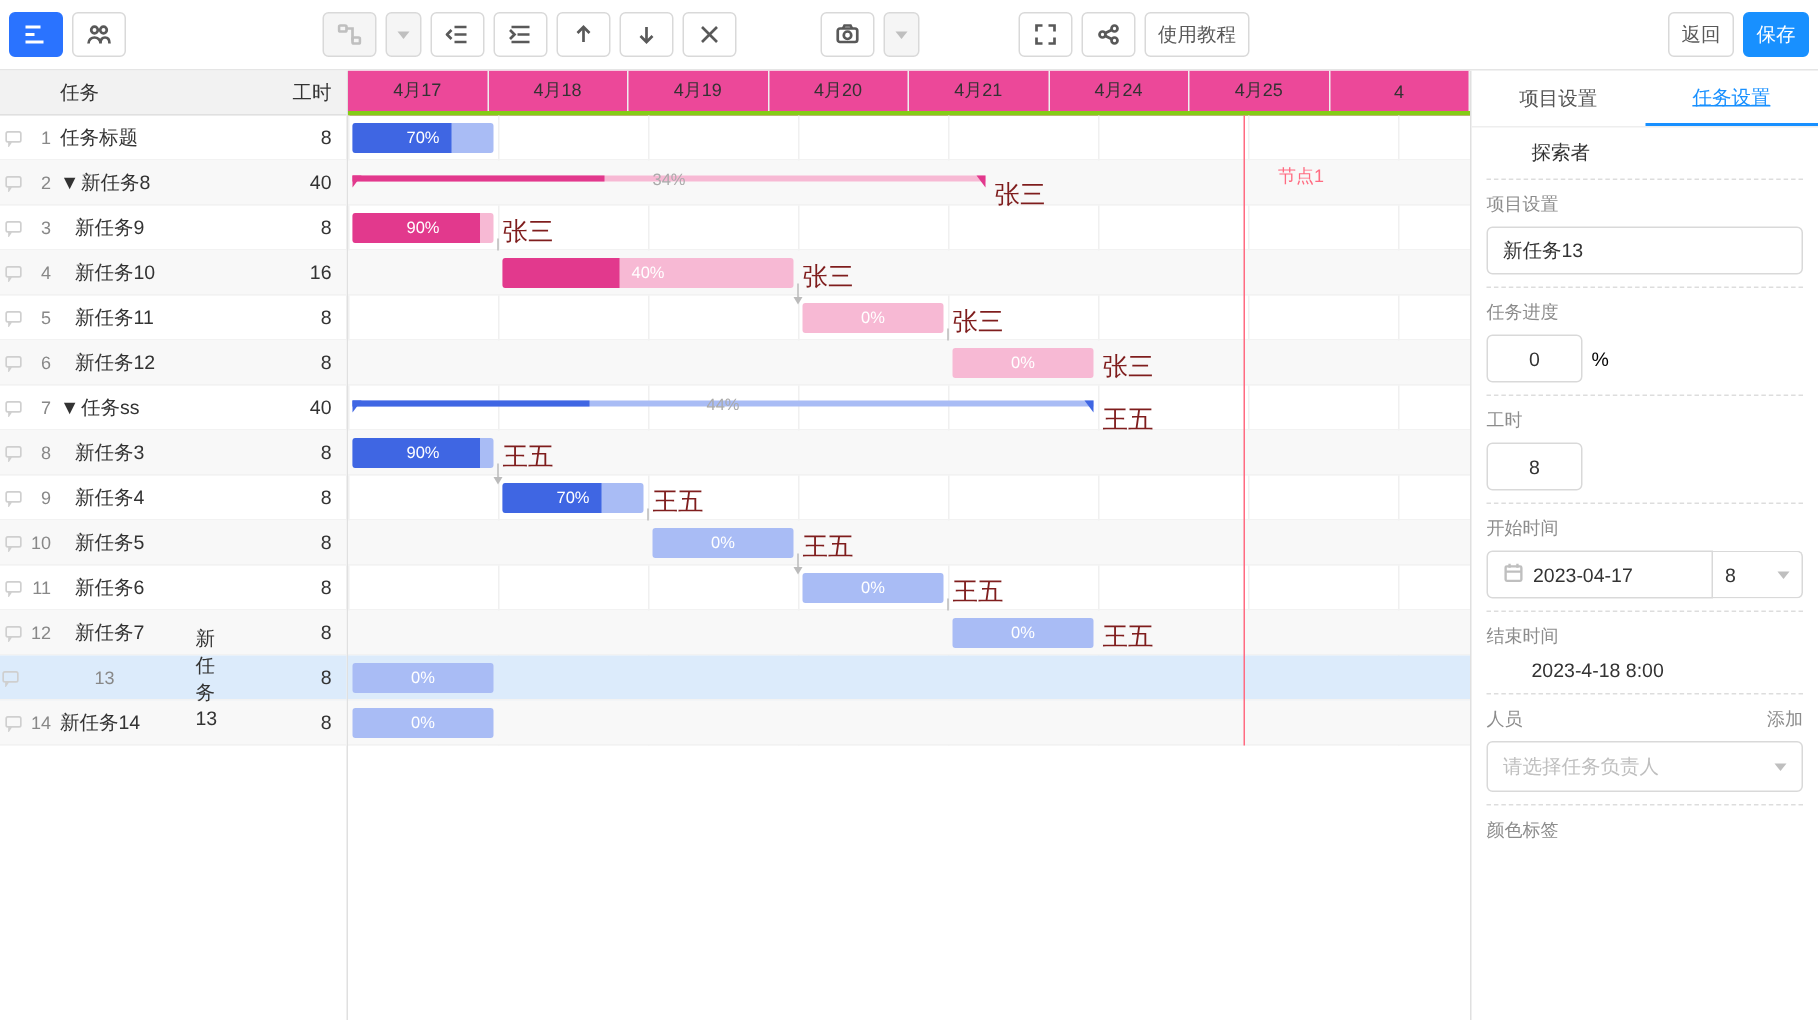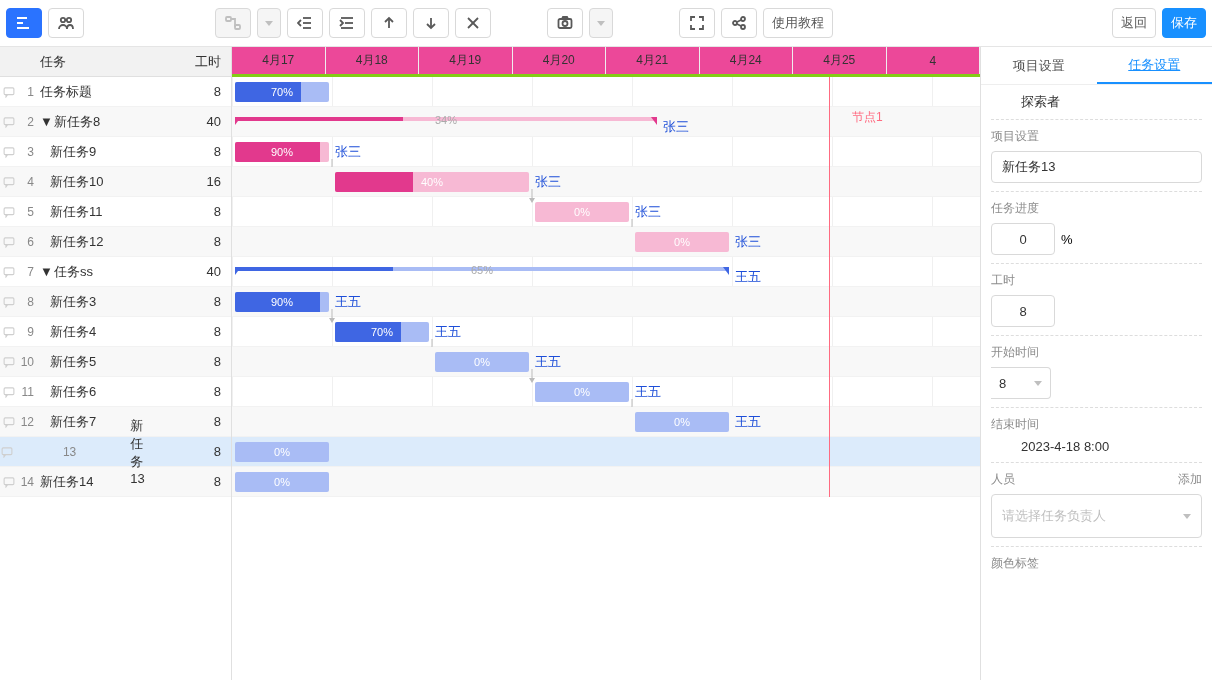--- a/index.html
+++ b/index.html
@@ -45,21 +45,21 @@
 .gh-cell { width: 100px; border-right: 1px solid #eee; font-size: 12px; color: #333; display: flex; align-items: center; justify-content: center; }
 .gantt-body { position: relative; }
 .g-row { height: 30px; position: relative; border-bottom: 1px solid #f2f2f2; }
 .g-row.even { background: #f8f8f8; }
 .g-row.selected { background: #dcebfb; }
 .vline { position: absolute; top: 0; bottom: 0; width: 1px; background: #f0f0f0; }
 
 .bar { position: absolute; height: 20px; top: 5px; border-radius: 2px; overflow: visible; display: flex; align-items: center; }
 .bar-inner { position: absolute; left: 0; top: 0; bottom: 0; border-radius: 2px 0 0 2px; }
 .bar-label { font-size: 11px; color: #fff; position: absolute; left: 50%; transform: translateX(-50%); }
-.bar-assignee { position: absolute; left: calc(100% + 6px); top: 1px; font-size: 13px; color: #1d4ed8; white-space: nowrap; }
+.bar-assignee { position: absolute; left: calc(100% + 6px); top: 1px; font-size: 17px; color: #7f1d1d; white-space: nowrap; }
 
 
 .sum-bar { position: absolute; top: 10px; height: 8px; }
 .sum-bar::before, .sum-bar::after {
   content: ""; position: absolute; top: 0; width: 0; height: 0;
 }
 .sum-line { position: absolute; left: 0; right: 0; top: 0; height: 4px; }
 .sum-left-tri, .sum-right-tri {
   position: absolute; top: 0; width: 0; height: 0;
   border-top: 8px solid;
@@ -88,21 +88,21 @@
 .field-label { font-size: 12px; color: #8c8c8c; margin-bottom: 6px; display: flex; justify-content: space-between; align-items: center; }
 .field-label .add-link { color: #8c8c8c; font-size: 12px; cursor: pointer; }
 .field-val { font-size: 13px; color: #333; padding-left: 6px; margin-left: 24px; }
 .f-input { height: 32px; border: 1px solid #d9d9d9; border-radius: 4px; padding: 0 10px; font-size: 13px; color: #333; background: #fff; }
 .f-input.wfull { width: 100%; }
 .f-input.sm { width: 64px; text-align: center; }
 .hrow { display: flex; align-items: center; gap: 6px; }
 .date-row { display: flex; gap: 0; }
 .date-row .f-input { border-radius: 4px 0 0 4px; flex: 1; }
 .date-row .select-box { border: 1px solid #d9d9d9; border-left: none; border-radius: 0 4px 4px 0; height: 32px; width: 60px; display: flex; align-items: center; justify-content: space-between; padding: 0 8px; color: #333; background: #fff; }
-.select-full { height: 44px; border: 1px solid #d9d9d9; border-radius: 4px; display: flex; align-items: center; justify-content: space-between; padding: 0 10px; color: #bfbfbf; background: #fff; width: 100%; }
+.select-full { height: 34px; border: 1px solid #d9d9d9; border-radius: 4px; display: flex; align-items: center; justify-content: space-between; padding: 0 10px; color: #bfbfbf; background: #fff; width: 100%; }
 .cal-icon { color: #bfbfbf; margin-right: 6px; }
 
 .chev { width: 0; height: 0; border-left: 4px solid transparent; border-right: 4px solid transparent; border-top: 5px solid #bfbfbf; }
 
 
 .blue-bg { background: #a9bcf5; }
 .blue-fill { background: #3f66e3; }
 .pink-bg { background: #f7b9d4; }
 .pink-fill { background: #e2398d; }
 .sum-pink .sum-line, .sum-pink .sum-prog { background: #e2398d; }
@@ -490,21 +490,21 @@
             <span class="bar-label">0%</span>
             <span class="bar-assignee">张三</span>
           </div>
         </div>
         <div class="g-row">
           <div class="sum-bar sum-blue" style="left: 3px; width: 494px;">
             <div class="sum-line sum-bg" style="height:4px;"></div>
             <div class="sum-prog" style="width:158.08px;"></div>
             <div class="sum-left-tri"></div>
             <div class="sum-right-tri"></div>
-            <div class="sum-perc">65%</div>
+            <div class="sum-perc">44%</div>
             <span class="bar-assignee">王五</span>
           </div>
         </div>
         <div class="g-row even">
           <div class="bar blue-bg" style="left: 3px; width: 94px;">
             <div class="bar-inner blue-fill" style="width:84.6px;"></div>
             <span class="bar-label">90%</span>
             <span class="bar-assignee">王五</span>
           </div>
           <div class="dep-arrow" style="left: 98px; top: 22px;"><svg width="10" height="16" viewBox="0 0 10 16" style="overflow:visible;">
@@ -587,20 +587,31 @@
           <span>%</span>
         </div>
       </div>
       <div class="field">
         <div class="field-label">工时</div>
         <input class="f-input sm" value="8" style="">
       </div>
       <div class="field">
         <div class="field-label">开始时间</div>
         <div class="date-row">
+          <div class="f-input" style="display:flex;align-items:center;">
+            <span class="cal-icon">
+              <svg class="icon-svg" style="width:14px;height:14px;" viewBox="0 0 16 16">
+                  <rect x="2" y="3" width="12" height="11" rx="1"></rect>
+                  <line x1="2" y1="7" x2="14" y2="7"></line>
+                  <line x1="5" y1="1" x2="5" y2="4"></line>
+                  <line x1="11" y1="1" x2="11" y2="4"></line>
+                </svg>
+            </span>
+            <span>2023-04-17</span>
+          </div>
           <div class="select-box">
             <span>8</span>
             <span class="chev"></span>
           </div>
         </div>
       </div>
       <div class="field">
         <div class="field-label">结束时间</div>
         <div class="field-val">2023-4-18 8:00</div>
       </div>

